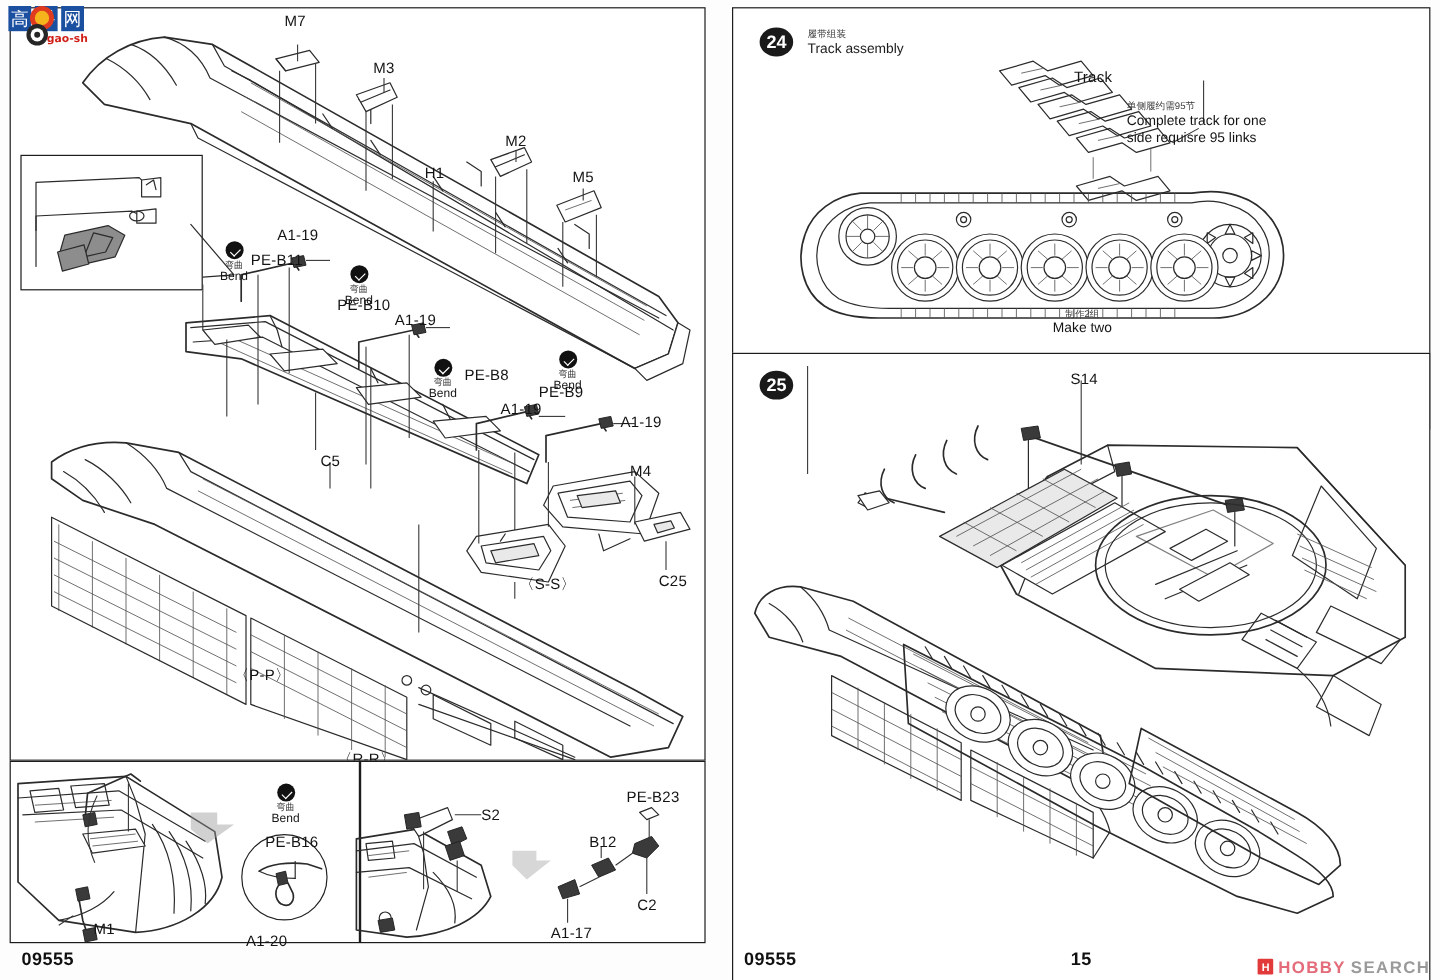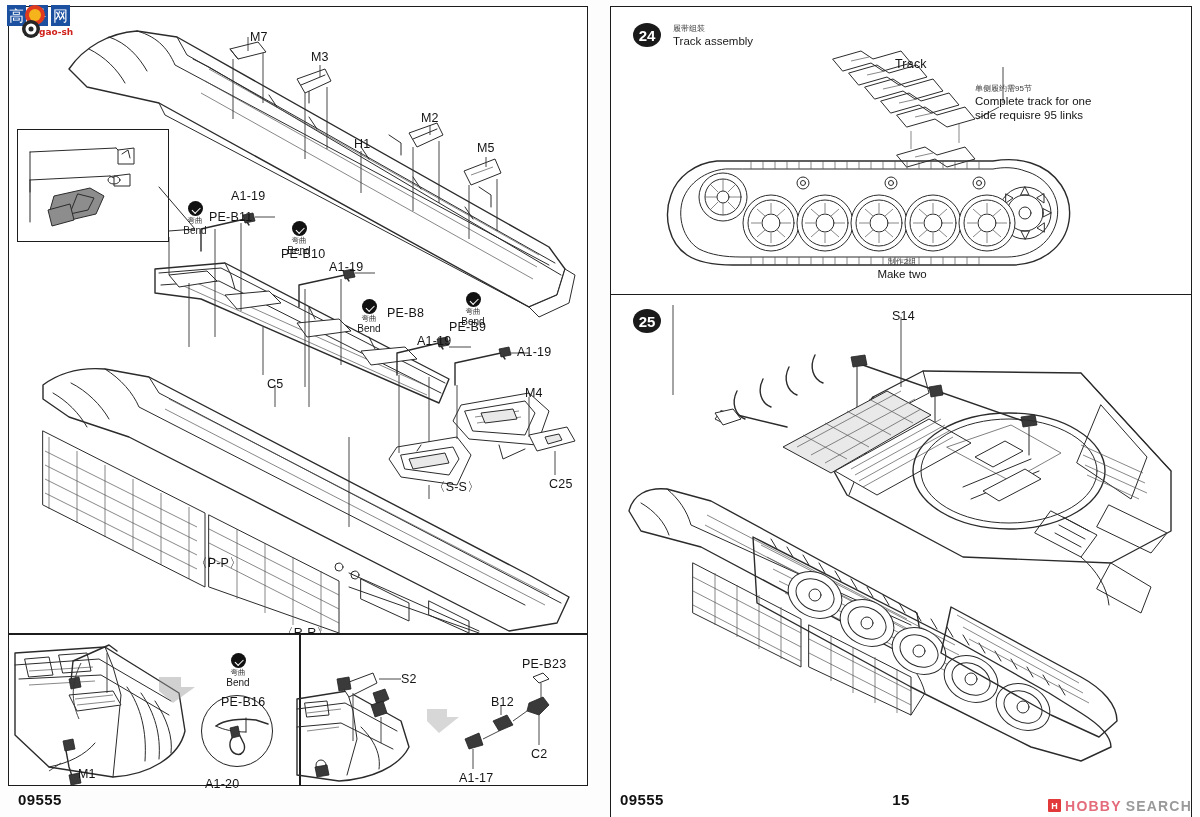--- a/index.html
+++ b/index.html
@@ -356,21 +356,21 @@
           <path class="filld" d="M36 66 L72 58 L86 66 L78 84 L44 92 L32 80 Z"></path>
           <path class="ln" d="M60 64 L76 68 L70 80 L52 84 Z"></path>
           <path class="filld" d="M30 80 L52 74 L56 90 L34 96 Z"></path>
         </svg>
       </div>
 
       <svg class="art" style="left:150px; top:180px;" width="50" height="70" viewBox="0 0 50 70">
         <path class="ln" d="M0 0 L36 42 L10 44"></path>
       </svg>
 
-      <div class="lbl" style="left:228px; top:23px;margin-left:13px;">M7</div>
+      <div class="lbl" style="left:228px; top:4px;">M7</div>
       <div class="lbl" style="left:302px; top:43px;">M3</div>
       <div class="lbl" style="left:412px; top:104px;">M2</div>
       <div class="lbl" style="left:468px; top:134px;">M5</div>
       <div class="lbl" style="left:345px; top:130px;text-align:center;">H1</div>
 
       <div class="lbl" style="left:222px; top:182px;">A1-19</div>
       <div class="lbl" style="left:320px; top:253px;">A1-19</div>
       <div class="lbl" style="left:408px; top:327px;">A1-19</div>
       <div class="lbl" style="left:508px; top:338px;">A1-19</div>
 
@@ -629,21 +629,21 @@
           <circle class="fillw" cx="236" cy="28" r="6"></circle>
             <circle class="ln" cx="236" cy="28" r="2.5"></circle>
           <circle class="fillw" cx="324" cy="28" r="6"></circle>
             <circle class="ln" cx="324" cy="28" r="2.5"></circle>
         </g>
       </svg>
 
       <div class="lbl" style="left:893px; top:-835px;"></div>
       <div class="lbl" style="left:284px; top:50px;">Track</div>
 
-      <div class="note left-al" style="left:328px; top:77px; width:200px;margin-left:36px;">
+      <div class="note left-al" style="left:328px; top:77px; width:200px;">
         <span class="ncn">单侧履约需95节</span>
         <span class="nen">Complete track for one</span>
         <span class="nen">side requisre 95 links</span>
       </div>
 
       <div class="note" style="left:211px; top:250px; width:160px;">
         <span class="ncn">制作2组</span>
         <span class="nen">Make two</span>
       </div>
     </div>

